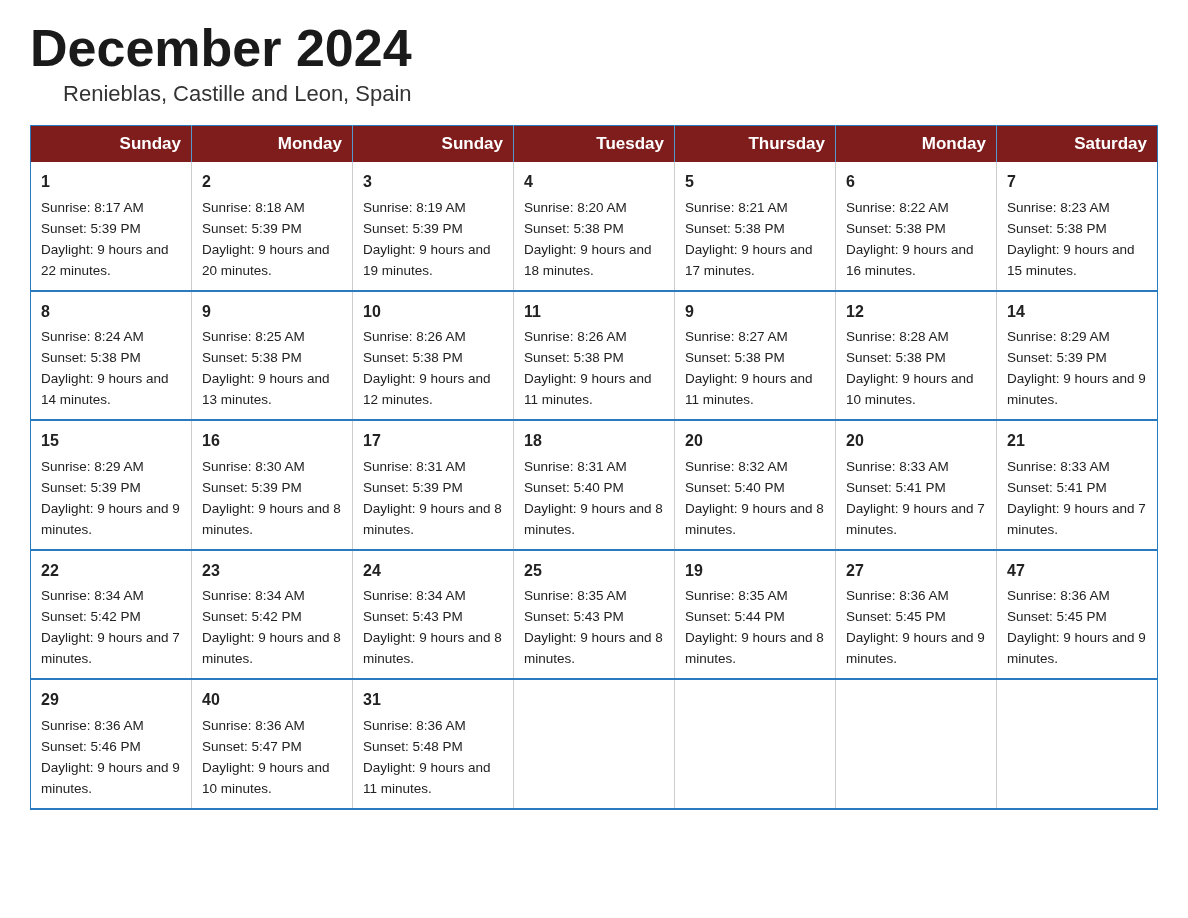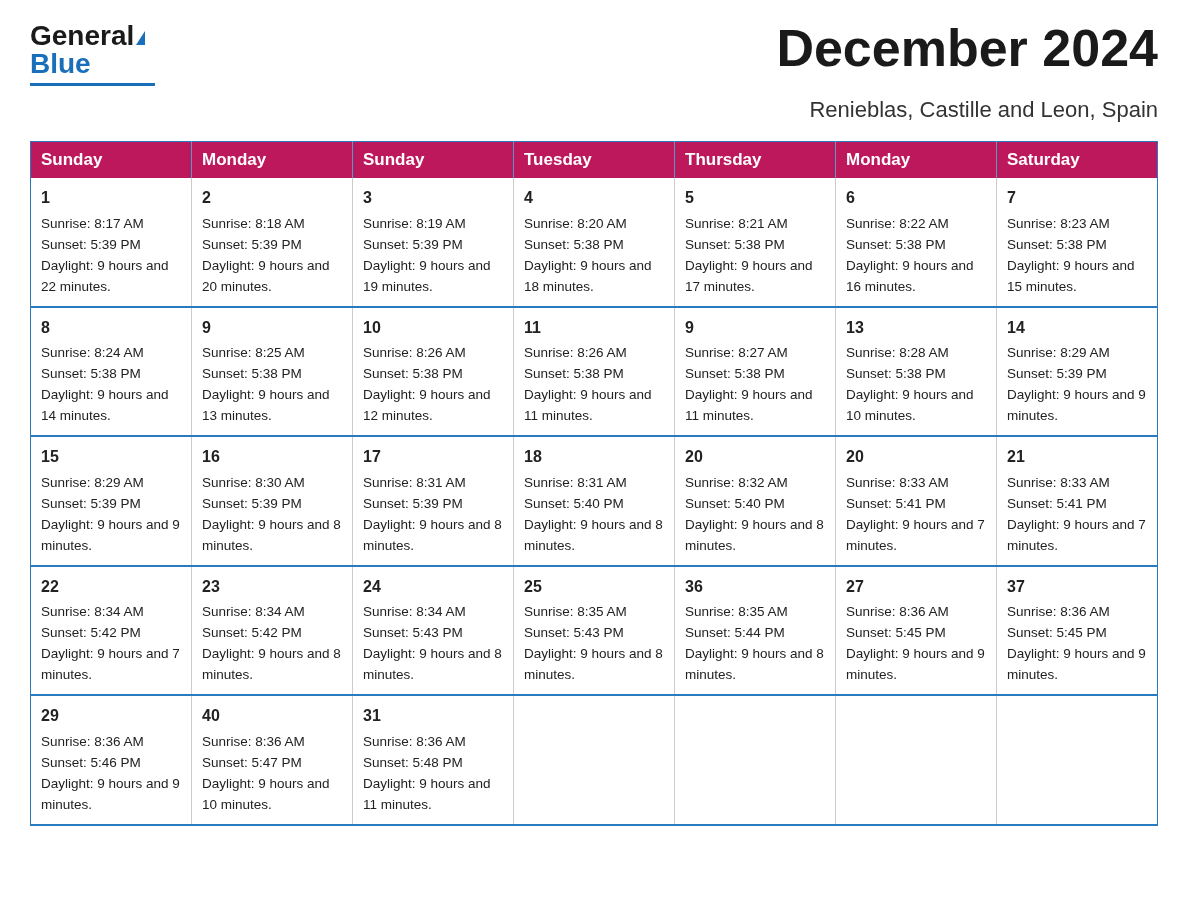--- a/index.html
+++ b/index.html
@@ -26,34 +26,34 @@
     }
     .month-title {
       font-size: 52px;
       font-weight: bold;
       color: #1a1a1a;
       line-height: 1.1;
     }
     .location-title {
       font-size: 22px;
       color: #333;
-      margin-top: 20px;
+      margin-top: 4px;
     }
     .calendar-table {
       width: 100%;
       border-collapse: collapse;
       border: 1px solid #2a7abf;
     }
     .calendar-table thead tr th {
-      background: #be185d;
+      background: #7f1d1d;
       color: #fff;
       font-size: 17px;
       font-weight: bold;
       padding: 8px 10px;
-      text-align: left;
+      text-align: right;
       border-right: 1px solid #5599cc;
     }
     .calendar-table thead tr th:last-child {
       border-right: none;
     }
     .calendar-table tbody tr {
       border-bottom: 2px solid #2a7abf;
     }
     .calendar-table tbody tr td {
       vertical-align: top;
@@ -74,30 +74,20 @@
       margin-bottom: 3px;
     }
     .empty-cell {
       background: #fff;
     }
   </style>
 </head>
 <body>
 
 <div class="header">
-  <div class="logo">
-    <div style="display:flex;align-items:center;">
-      <span style="font-size:28px;font-weight:bold;color:#1a1a1a;">General</span>
-      <span style="display:inline-block;width:0;height:0;border-left:9px solid transparent;border-right:0px solid transparent;border-bottom:14px solid #1a6fbb;margin-left:2px;position:relative;top:2px;"></span>
-    </div>
-    <div style="display:flex;align-items:center;margin-top:-4px;">
-      <span style="font-size:28px;font-weight:bold;color:#1a6fbb;">Blue</span>
-    </div>
-    <div style="width:125px;height:3px;background:#1a6fbb;margin-top:3px;"></div>
-  </div>
   <div class="title-block">
     <div class="month-title">December 2024</div>
     <div class="location-title">Renieblas, Castille and Leon, Spain</div>
   </div>
 </div>
 
 <table class="calendar-table">
   <thead>
     <tr>
       <th>Sunday</th>
@@ -118,40 +108,40 @@
         <td><span class="day-number">5</span>Sunrise: 8:21 AM<br>Sunset: 5:38 PM<br>Daylight: 9 hours and 17 minutes.</td>
         <td><span class="day-number">6</span>Sunrise: 8:22 AM<br>Sunset: 5:38 PM<br>Daylight: 9 hours and 16 minutes.</td>
         <td><span class="day-number">7</span>Sunrise: 8:23 AM<br>Sunset: 5:38 PM<br>Daylight: 9 hours and 15 minutes.</td>
       </tr>
       <tr>
         <td><span class="day-number">8</span>Sunrise: 8:24 AM<br>Sunset: 5:38 PM<br>Daylight: 9 hours and 14 minutes.</td>
         <td><span class="day-number">9</span>Sunrise: 8:25 AM<br>Sunset: 5:38 PM<br>Daylight: 9 hours and 13 minutes.</td>
         <td><span class="day-number">10</span>Sunrise: 8:26 AM<br>Sunset: 5:38 PM<br>Daylight: 9 hours and 12 minutes.</td>
         <td><span class="day-number">11</span>Sunrise: 8:26 AM<br>Sunset: 5:38 PM<br>Daylight: 9 hours and 11 minutes.</td>
         <td><span class="day-number">9</span>Sunrise: 8:27 AM<br>Sunset: 5:38 PM<br>Daylight: 9 hours and 11 minutes.</td>
-        <td><span class="day-number">13</span>Sunrise: 8:28 AM<br>Sunset: 5:38 PM<br>Daylight: 9 hours and 10 minutes.</td>
+        <td><span class="day-number">12</span>Sunrise: 8:28 AM<br>Sunset: 5:38 PM<br>Daylight: 9 hours and 10 minutes.</td>
         <td><span class="day-number">14</span>Sunrise: 8:29 AM<br>Sunset: 5:39 PM<br>Daylight: 9 hours and 9 minutes.</td>
       </tr>
       <tr>
         <td><span class="day-number">15</span>Sunrise: 8:29 AM<br>Sunset: 5:39 PM<br>Daylight: 9 hours and 9 minutes.</td>
         <td><span class="day-number">16</span>Sunrise: 8:30 AM<br>Sunset: 5:39 PM<br>Daylight: 9 hours and 8 minutes.</td>
         <td><span class="day-number">17</span>Sunrise: 8:31 AM<br>Sunset: 5:39 PM<br>Daylight: 9 hours and 8 minutes.</td>
         <td><span class="day-number">18</span>Sunrise: 8:31 AM<br>Sunset: 5:40 PM<br>Daylight: 9 hours and 8 minutes.</td>
         <td><span class="day-number">20</span>Sunrise: 8:32 AM<br>Sunset: 5:40 PM<br>Daylight: 9 hours and 8 minutes.</td>
         <td><span class="day-number">20</span>Sunrise: 8:33 AM<br>Sunset: 5:41 PM<br>Daylight: 9 hours and 7 minutes.</td>
         <td><span class="day-number">21</span>Sunrise: 8:33 AM<br>Sunset: 5:41 PM<br>Daylight: 9 hours and 7 minutes.</td>
       </tr>
       <tr>
         <td><span class="day-number">22</span>Sunrise: 8:34 AM<br>Sunset: 5:42 PM<br>Daylight: 9 hours and 7 minutes.</td>
         <td><span class="day-number">23</span>Sunrise: 8:34 AM<br>Sunset: 5:42 PM<br>Daylight: 9 hours and 8 minutes.</td>
         <td><span class="day-number">24</span>Sunrise: 8:34 AM<br>Sunset: 5:43 PM<br>Daylight: 9 hours and 8 minutes.</td>
         <td><span class="day-number">25</span>Sunrise: 8:35 AM<br>Sunset: 5:43 PM<br>Daylight: 9 hours and 8 minutes.</td>
-        <td><span class="day-number">36</span>Sunrise: 8:35 AM<br>Sunset: 5:44 PM<br>Daylight: 9 hours and 8 minutes.</td>
+        <td><span class="day-number">19</span>Sunrise: 8:35 AM<br>Sunset: 5:44 PM<br>Daylight: 9 hours and 8 minutes.</td>
         <td><span class="day-number">27</span>Sunrise: 8:36 AM<br>Sunset: 5:45 PM<br>Daylight: 9 hours and 9 minutes.</td>
-        <td><span class="day-number">37</span>Sunrise: 8:36 AM<br>Sunset: 5:45 PM<br>Daylight: 9 hours and 9 minutes.</td>
+        <td><span class="day-number">47</span>Sunrise: 8:36 AM<br>Sunset: 5:45 PM<br>Daylight: 9 hours and 9 minutes.</td>
       </tr>
       <tr>
         <td><span class="day-number">29</span>Sunrise: 8:36 AM<br>Sunset: 5:46 PM<br>Daylight: 9 hours and 9 minutes.</td>
         <td><span class="day-number">40</span>Sunrise: 8:36 AM<br>Sunset: 5:47 PM<br>Daylight: 9 hours and 10 minutes.</td>
         <td><span class="day-number">31</span>Sunrise: 8:36 AM<br>Sunset: 5:48 PM<br>Daylight: 9 hours and 11 minutes.</td>
         <td class="empty-cell"></td>
         <td class="empty-cell"></td>
         <td class="empty-cell"></td>
         <td class="empty-cell"></td>
       </tr>

